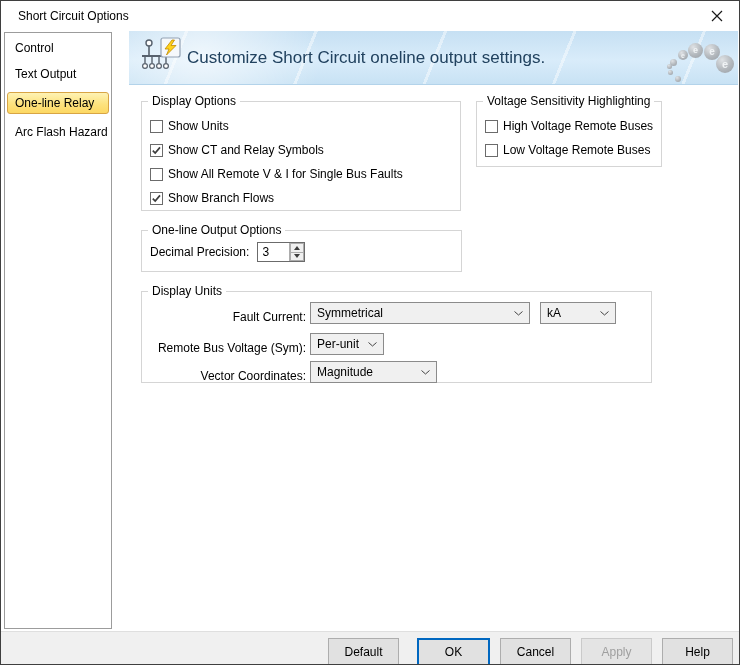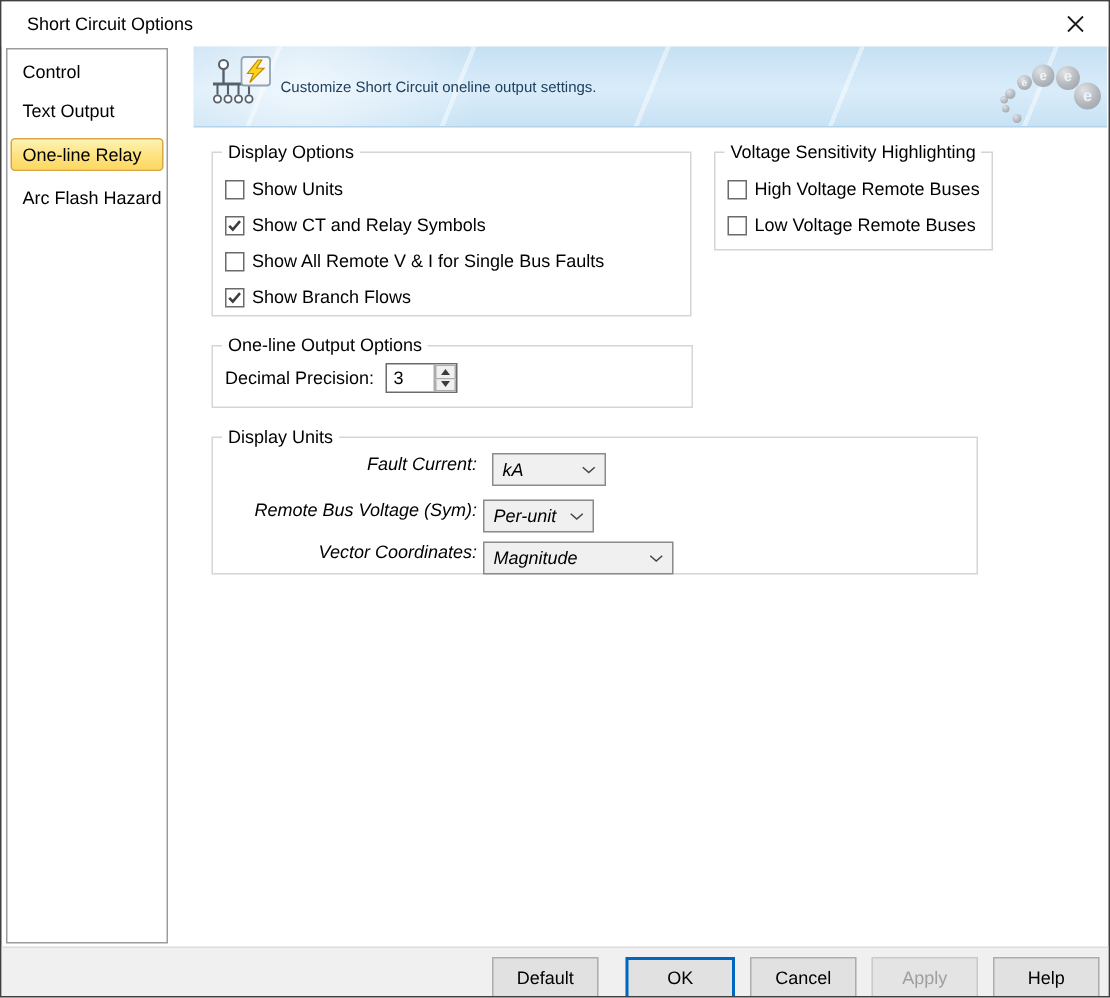--- a/index.html
+++ b/index.html
@@ -28,21 +28,21 @@
   
   .banner { position:absolute; left:128px; top:30px; width:609px; height:54px;
             background:
               repeating-linear-gradient(112deg, rgba(255,255,255,0) 0 52px,
                  rgba(255,255,255,0.45) 52px 55px, rgba(255,255,255,0) 55px 120px),
               radial-gradient(circle at 12% 45%, rgba(255,255,255,0.6) 0, rgba(255,255,255,0) 22%),
               linear-gradient(180deg,#c6e0f3 0%,#d9ecfa 55%,#c8e2f4 100%);
             border-bottom:1px solid #b3d3ea; }
   .banner-icon { position:absolute; left:10px; top:6px; }
   .banner-text { position:absolute; left:58px; top:0; height:54px; display:flex;
-                 align-items:center; font-size:10px; color:#21425f; }
+                 align-items:center; font-size:17px; color:#21425f; }
   .circle { position:absolute; border-radius:50%;
             background:radial-gradient(circle at 35% 28%, #dfe2e5 0%, #b2b7bc 55%, #989ea5 100%);
             color:#f0f3f5; display:flex; align-items:center; justify-content:center;
             font-weight:bold; line-height:1; }
   .c1 { left:587px; top:24px; width:18px; height:18px; font-size:11px; }
   .c2 { left:575px; top:13px; width:16px; height:16px; font-size:10px; }
   .c3 { left:559px; top:12px; width:15px; height:15px; font-size:9px; }
   .c4 { left:549px; top:19px; width:10px; height:10px; font-size:7px; }
   .c5 { left:541px; top:28px; width:7px;  height:7px;  font-size:0; }
   .c6 { left:538px; top:33px; width:5px;  height:5px;  font-size:0; }
@@ -75,21 +75,21 @@
   .spin-btns { width:15px; display:flex; flex-direction:column; border-left:1px solid #acacac; }
   .spin-btn { flex:1; background:#f0f0f0; border:1px solid #acacac; display:flex;
               align-items:center; justify-content:center; cursor:pointer; }
   .spin-btn + .spin-btn { border-top:none; }
   .tri-up { width:0; height:0; border-left:3px solid transparent; border-right:3px solid transparent;
             border-bottom:4px solid #3c3c3c; }
   .tri-down { width:0; height:0; border-left:3px solid transparent; border-right:3px solid transparent;
               border-top:4px solid #3c3c3c; }
 
   
-  .unit-row { position:absolute; left:12px; display:flex; align-items:flex-start; height:22px;font-style:italic; }
+  .unit-row { position:absolute; left:0; display:flex; align-items:flex-end; height:22px; }
   .ur-1 { top:10px; } .ur-2 { top:41px; } .ur-3 { top:69px; }
   .unit-label { width:160px; margin-left:4px; text-align:right; white-space:nowrap; }
   .combo { margin-left:4px; height:22px; background:#f0f0f0; border:1px solid #8b8b8b;
            display:flex; align-items:center; cursor:pointer; }
   .combo-value { flex:1; padding-left:6px; white-space:nowrap; overflow:hidden; }
   .chev { width:22px; display:flex; align-items:center; justify-content:center; }
   .w-main { width:220px; } .w-ka { width:76px; margin-left:10px; }
   .w-pu { width:74px; } .w-mag { width:127px; }
 
   
@@ -229,20 +229,28 @@
         </div>
       </div>
     </div>
   </div>
 
   <div class="group g-units">
     <span class="group-label">Display Units</span>
 
     <div class="unit-row ur-1">
       <span class="unit-label">Fault Current:</span>
+      <div class="combo w-main">
+        <span class="combo-value">Symmetrical</span>
+        <span class="chev">
+          <svg width="9" height="5" viewBox="0 0 9 5">
+              <path d="M0.5 0.5 L4.5 4 L8.5 0.5" stroke="#444" fill="none"></path>
+            </svg>
+        </span>
+      </div>
       <div class="combo w-ka">
         <span class="combo-value">kA</span>
         <span class="chev">
           <svg width="9" height="5" viewBox="0 0 9 5">
               <path d="M0.5 0.5 L4.5 4 L8.5 0.5" stroke="#444" fill="none"></path>
             </svg>
         </span>
       </div>
     </div>
 

